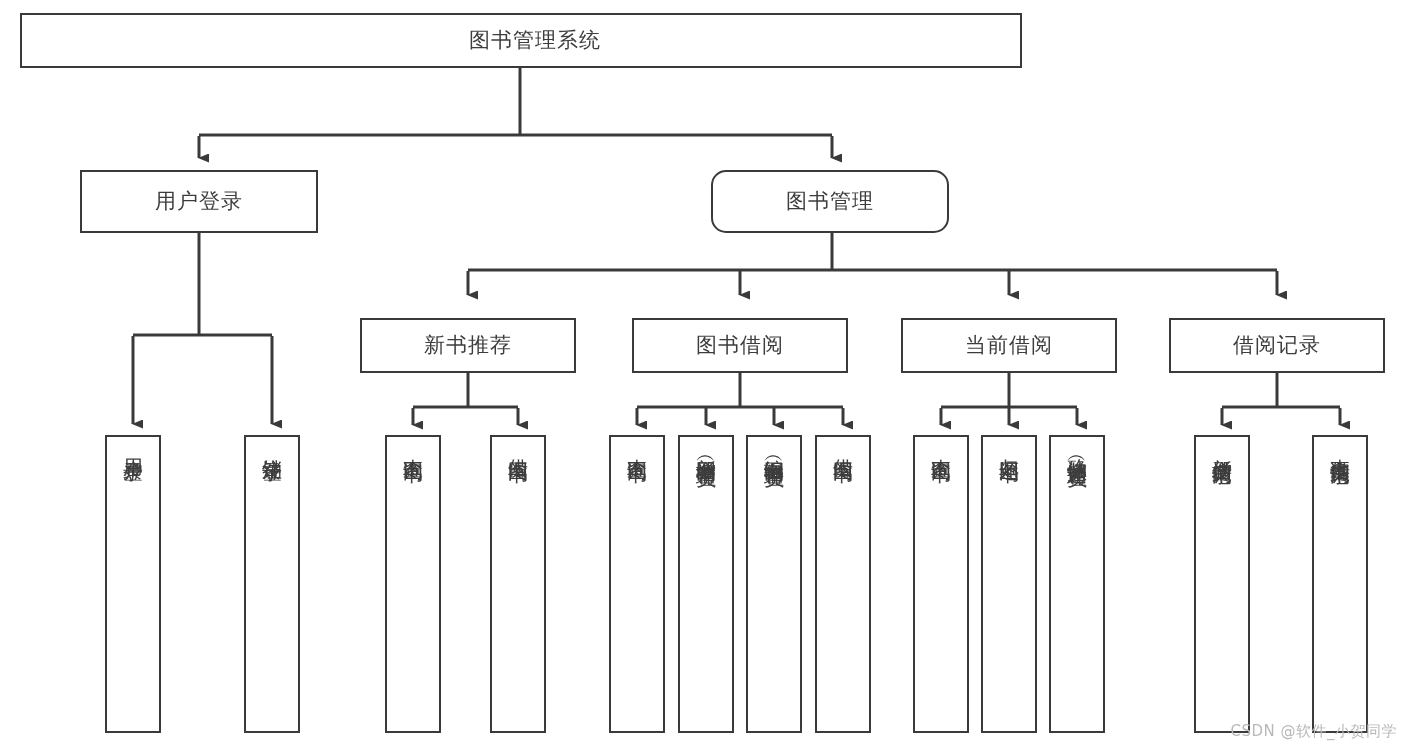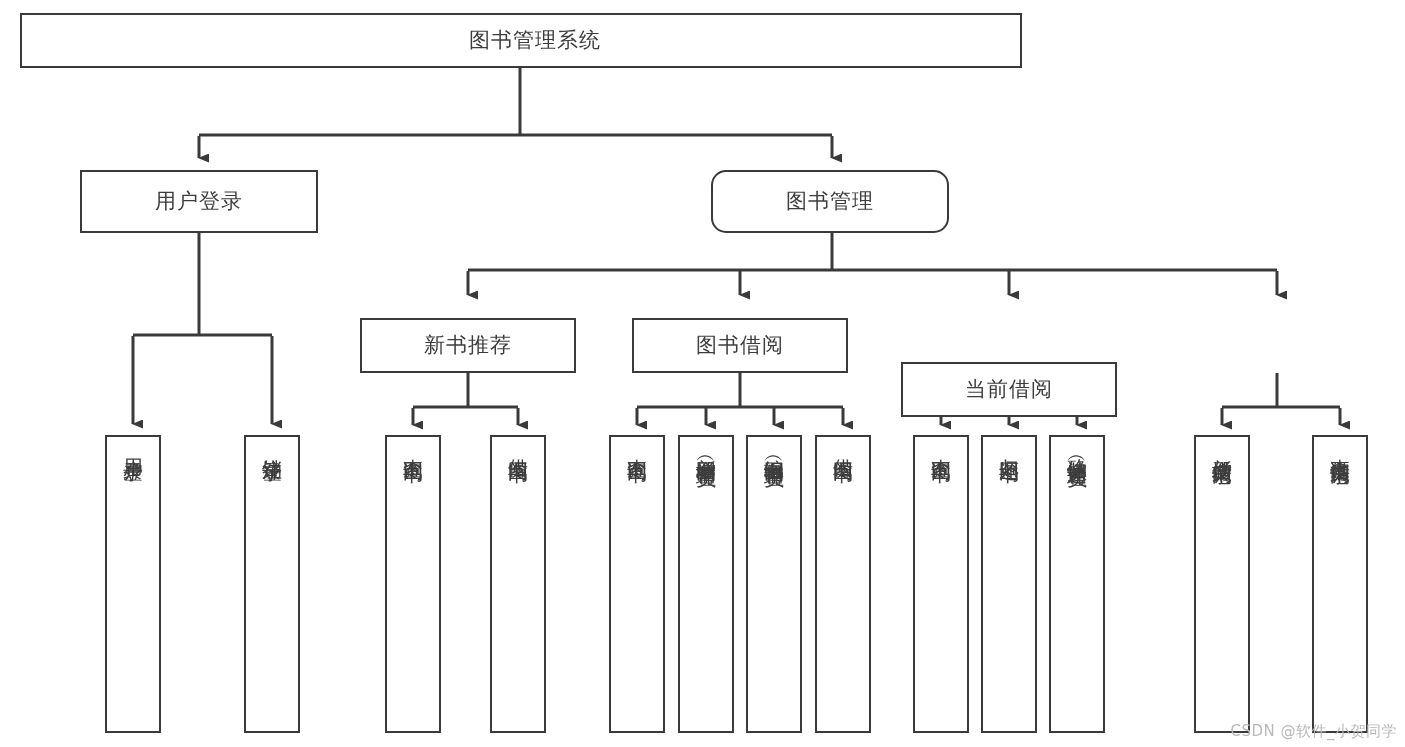--- a/index.html
+++ b/index.html
@@ -139,24 +139,27 @@
   </div>
 
   <div class="node h" style="left:360px; top:318px; width:216px; height:55px;">
     <span class="label">新书推荐</span>
   </div>
 
   <div class="node h" style="left:632px; top:318px; width:216px; height:55px;">
     <span class="label">图书借阅</span>
   </div>
 
-  <div class="node h" style="left:901px; top:318px; width:216px; height:55px;margin-top:44px;">
+  <div class="node h" style="left:901px; top:318px; width:216px; height:55px;">
     <span class="label">当前借阅</span>
   </div>
 
+  <div class="node h" style="left:1169px; top:318px; width:216px; height:55px;">
+    <span class="label">借阅记录</span>
+  </div>
 
   <div class="node v" style="left:105px; top:435px; width:56px; height:298px;">
     <span class="label">用户登录</span>
   </div>
 
   <div class="node v" style="left:244px; top:435px; width:56px; height:298px;">
     <span class="label">注销登录</span>
   </div>
 
   <div class="node v" style="left:385px; top:435px; width:56px; height:298px;">

